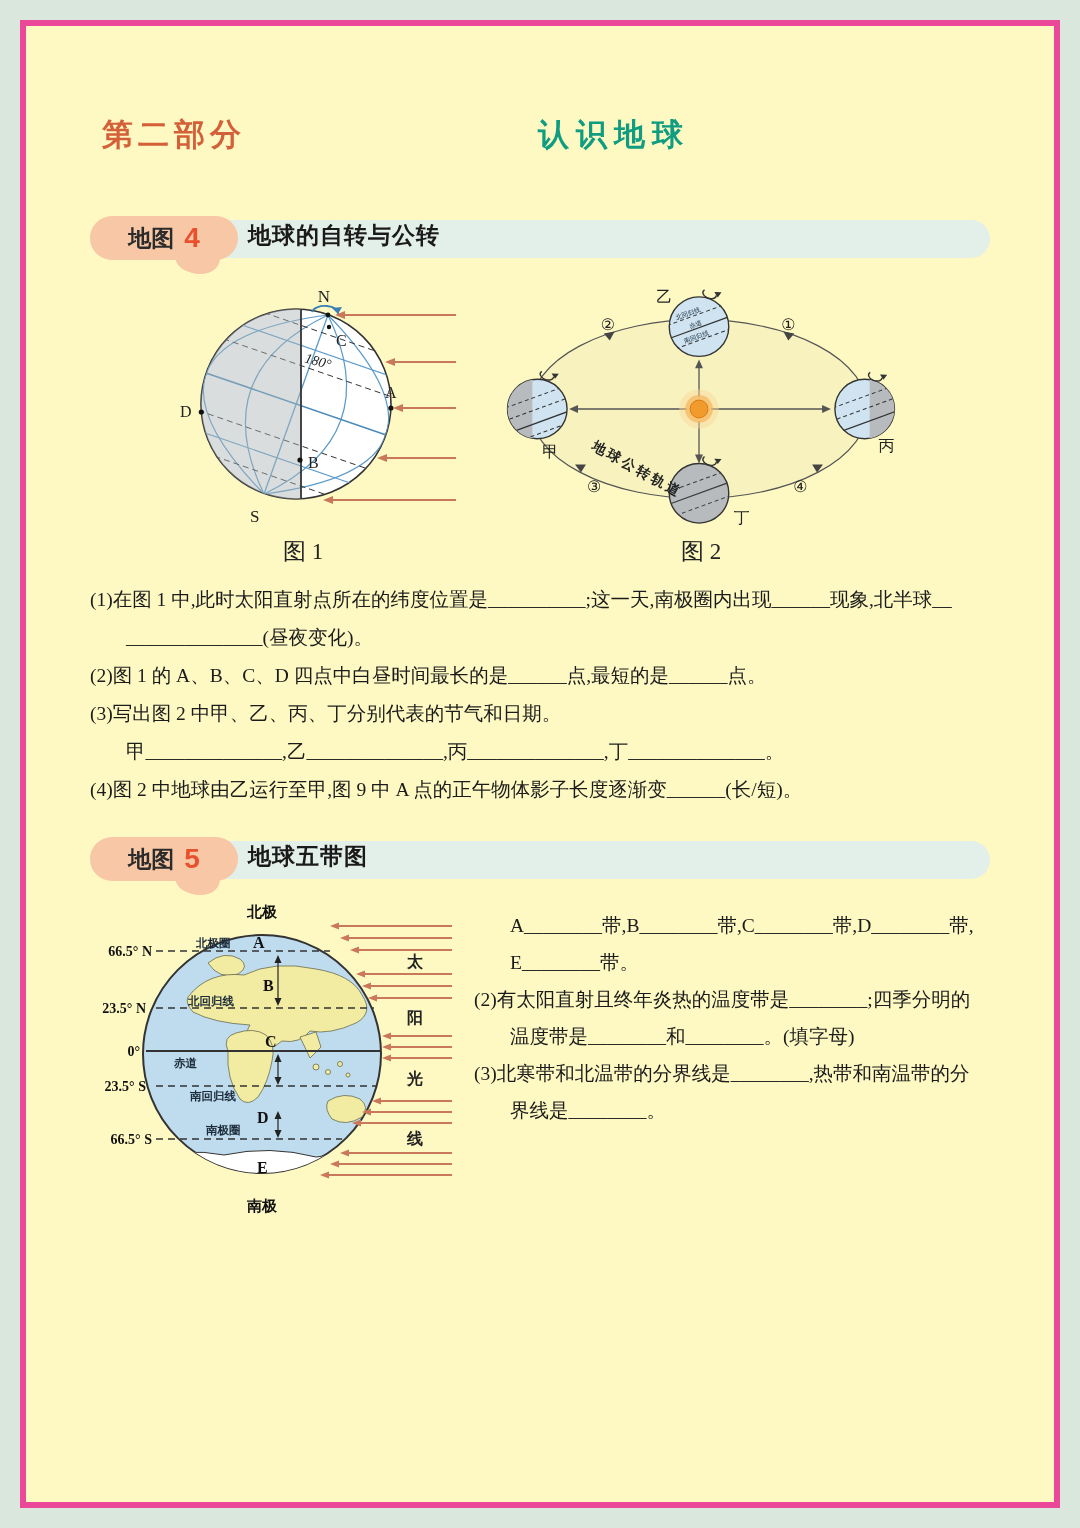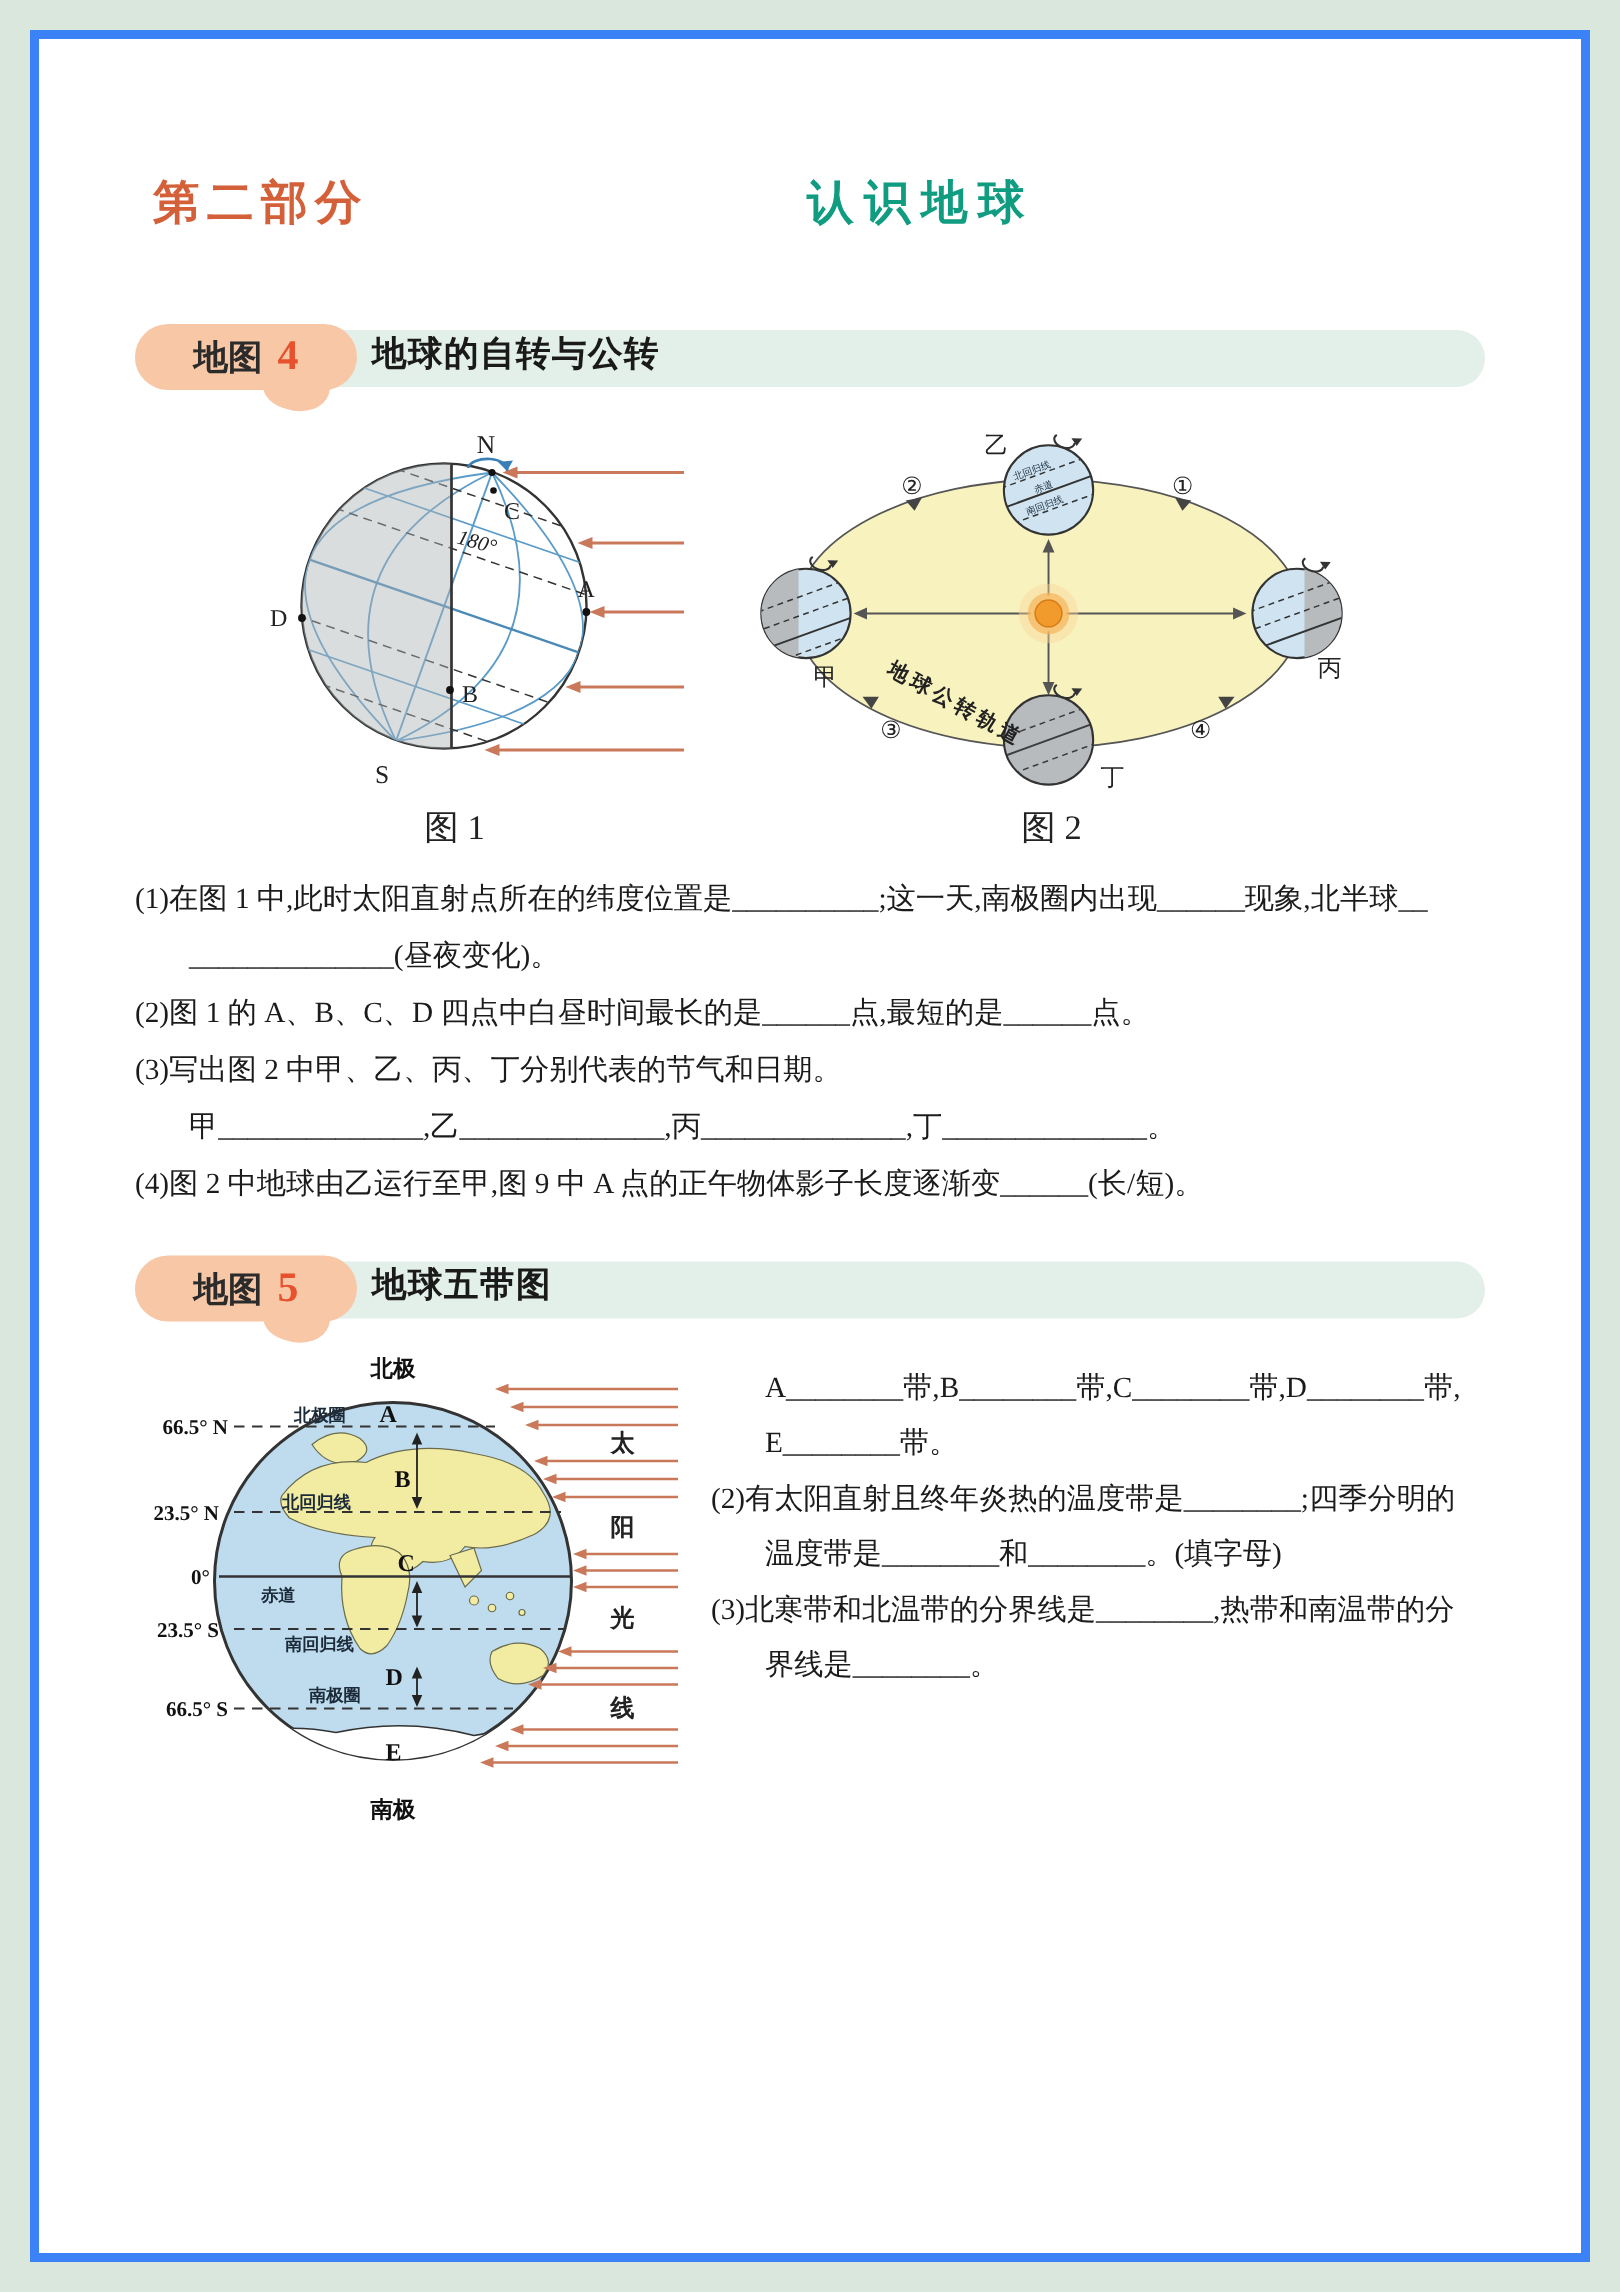--- a/index.html
+++ b/index.html
@@ -1,30 +1,30 @@
 <!DOCTYPE html>
 <html><head>
 <meta charset="utf-8">
 <style>
   * { margin:0; padding:0; box-sizing:border-box; }
   html,body { width:1080px; height:1528px; }
   body { background:#d9e7dd; font-family:"Liberation Sans", sans-serif; position:relative; overflow:hidden; }
   .sheet {
     position:absolute; left:20px; top:20px; right:20px; bottom:20px;
-    background:#ffffff; border:6px solid #3b82f6;
+    background:#fef9c3; border:6px solid #ec4899;
   }
   .content { padding:0 58px 0 64px; position:relative; height:100%; }
 
   
   .part-header { margin-top:88px; display:flex; align-items:baseline; }
   .part-label { color:#d4603a; font-size:31px; font-weight:bold; letter-spacing:5px; margin-left:12px; }
   .part-title { color:#0f9c80; font-size:31px; font-weight:bold; letter-spacing:7px; margin-left:292px; }
 
   
-  .section-pill { position:relative; margin-top:62px; height:42px;font-family:Liberation Serif, serif; }
+  .section-pill { position:relative; margin-top:62px; height:42px; }
   .pill-bg { position:absolute; left:0; top:2px; right:6px; height:38px; background:#e3efe9; border-radius:20px; }
   .map-badge {
     position:absolute; left:0; top:-2px; width:148px; height:44px;
     background:#f7c7a6; border-radius:22px; display:flex; align-items:center; justify-content:center; z-index:2;
   }
   .map-badge::after {
     content:""; position:absolute; right:18px; bottom:-14px; width:44px; height:34px;
     background:#f7c7a6; border-radius:6px 60% 70% 50%; transform:rotate(18deg); z-index:-1;
   }
   .badge-label { font-size:23px; font-weight:bold; color:#2b2b2b; }

